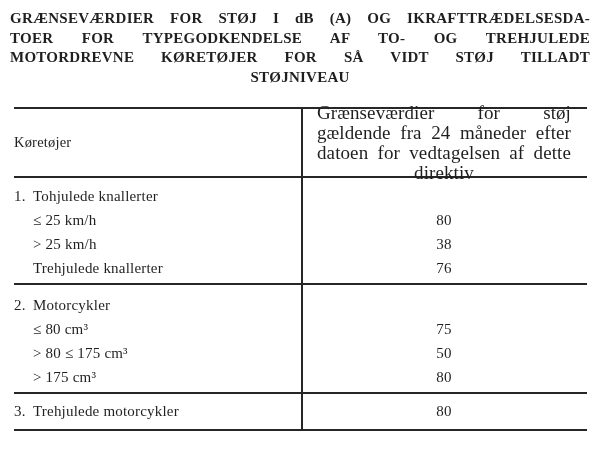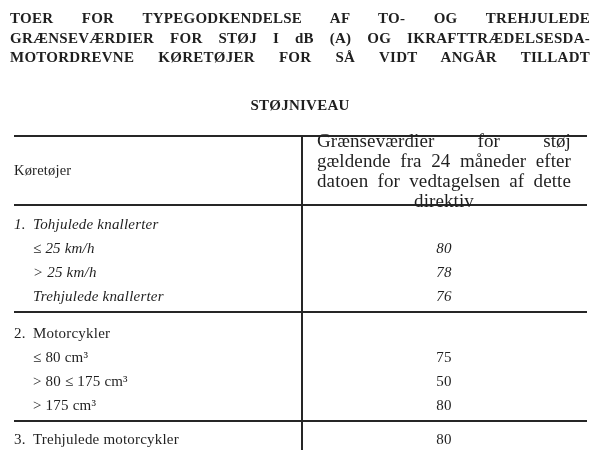--- a/index.html
+++ b/index.html
@@ -14,21 +14,21 @@
 
   
   .doc-title {
     margin: 9px 10px 0 10px;
     font-size: 15px;
     font-weight: bold;
     line-height: 19.5px;
     letter-spacing: 0.25px;
   }
   .jline { text-align: justify; text-align-last: justify; }
-  .cline { text-align: center; text-align-last: center; margin-top: 28px; }
+  .cline { text-align: center; text-align-last: center; }
 
   
   .tbl {
     position: relative;
     margin: 20px 13px 0 14px;
     width: 573px;
     border-top: 2px solid #262626;
     border-bottom: 2px solid #262626;
     font-size: 15px;
     letter-spacing: 0.2px;
@@ -51,38 +51,38 @@
     width: 254px;
     margin: 0 auto;
     font-size: 19px;
     line-height: 20px;
     text-align: justify;
     text-align-last: center;
     letter-spacing: 0.1px;
   }
   .sect { }
   .sect-b { border-bottom: 2px solid #262626; }
-  .pad-1 { padding: 6px 0 3px 0; font-style: italic; }
+  .pad-1 { padding: 6px 0 3px 0; }
   .pad-2 { padding: 8px 0 3px 0; }
   .trow { display: flex; height: 24px; line-height: 24px; }
   .trow-single { display: flex; height: 35px; line-height: 35px; }
   .cell-l { width: 287px; }
   .cell-r { flex: 1; text-align: center; }
   .num { display: inline-block; width: 19px; }
   .indent { padding-left: 19px; }
 </style>
 </head>
 <body>
 
 <div class="page">
 
   <header class="doc-title">
+    <div class="jline">GRÆNSEVÆRDIER FOR STØJ I dB (A) OG IKRAFTTRÆDELSESDA-</div>
     <div class="jline">TOER FOR TYPEGODKENDELSE AF TO- OG TREHJULEDE</div>
-    <div class="jline">GRÆNSEVÆRDIER FOR STØJ I dB (A) OG IKRAFTTRÆDELSESDA-</div>
-    <div class="jline">MOTORDREVNE KØRETØJER FOR SÅ VIDT ANGÅR TILLADT</div>
+    <div class="jline">MOTORDREVNE KØRETØJER FOR SÅ VIDT STØJ TILLADT</div>
     <div class="cline">STØJNIVEAU</div>
   </header>
 
   <div class="tbl">
     <div class="vline"></div>
 
     <div class="thead">
       <div class="cell-l">Køretøjer</div>
       <div class="cell-r">
         <div class="th-inner">Grænseværdier for støj gældende fra 24 måneder efter datoen for vedtagelsen af dette direktiv</div>
@@ -95,21 +95,21 @@
           <span class="num">1.</span><span>Tohjulede knallerter</span>
         </div>
         <div class="cell-r"></div>
       </div>
       <div class="trow">
         <div class="cell-l indent">≤ 25 km/h</div>
         <div class="cell-r">80</div>
       </div>
       <div class="trow">
         <div class="cell-l indent">&gt; 25 km/h</div>
-        <div class="cell-r">78</div>
+        <div class="cell-r">38</div>
       </div>
       <div class="trow">
         <div class="cell-l indent">Trehjulede knallerter</div>
         <div class="cell-r">76</div>
       </div>
     </div>
 
     <div class="sect sect-b pad-2">
       <div class="trow">
         <div class="cell-l">

